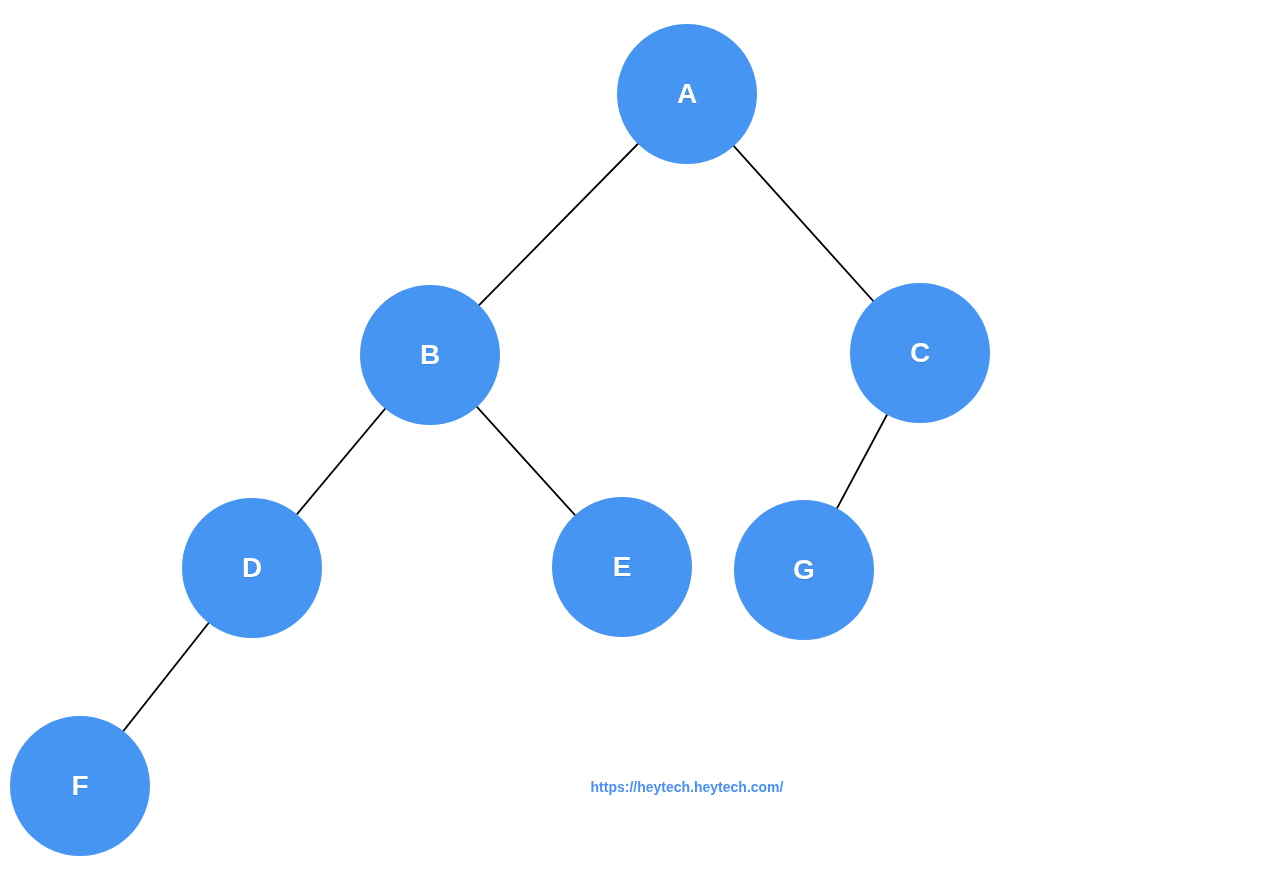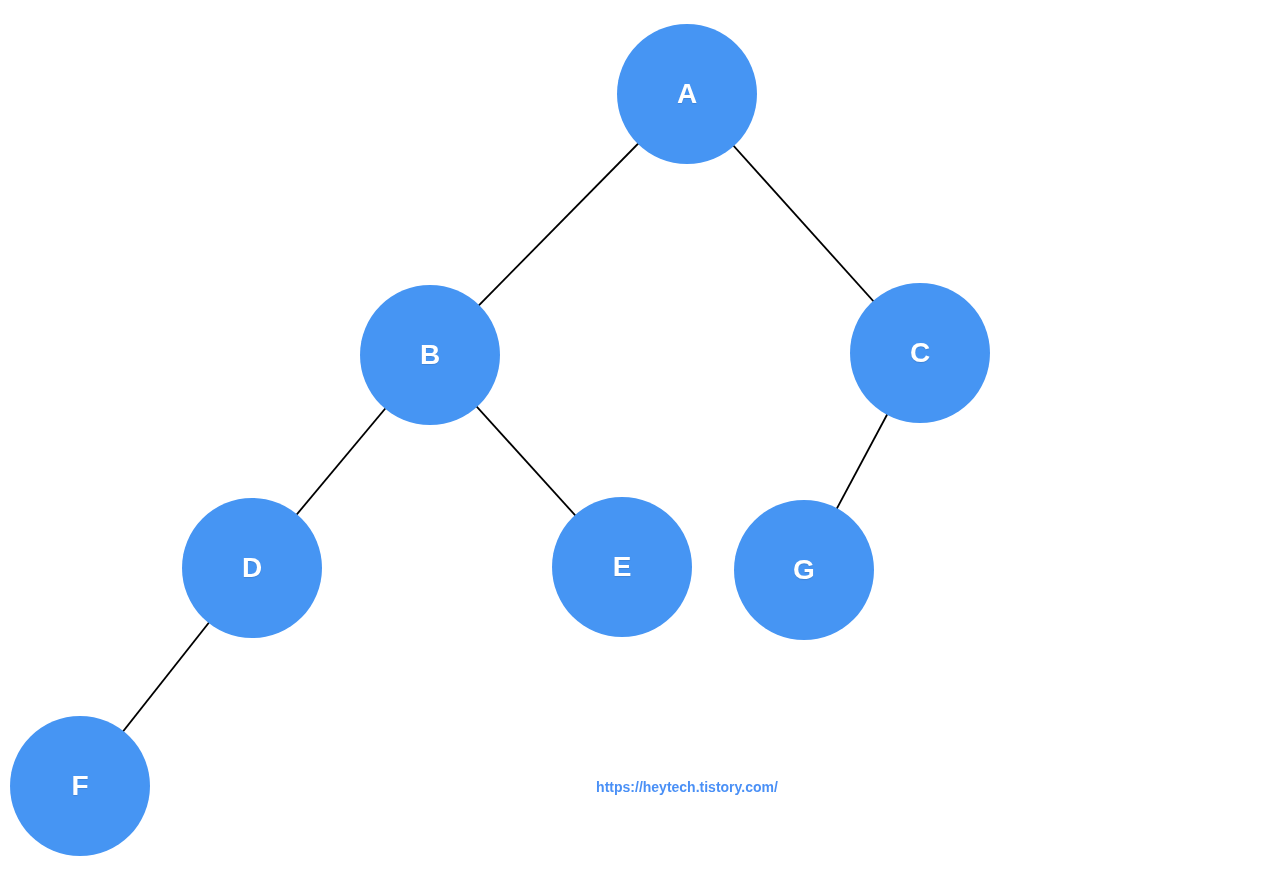--- a/index.html
+++ b/index.html
@@ -83,14 +83,14 @@
       <div class="node" style="left: 552px; top: 497px; width: 140px; height: 140px; background: rgb(70, 149, 243);">
         <span style="color: rgb(255, 255, 255);">E</span>
       </div>
       <div class="node" style="left: 734px; top: 500px; width: 140px; height: 140px; background: rgb(70, 149, 243);">
         <span style="color: rgb(255, 255, 255);">G</span>
       </div>
       <div class="node" style="left: 10px; top: 716px; width: 140px; height: 140px; background: rgb(70, 149, 243);">
         <span style="color: rgb(255, 255, 255);">F</span>
       </div>
     </div>
-  <div class="footer-url" style="color: rgb(74, 144, 246);">https://heytech.tistory.com/</div>
+  <div class="footer-url" style="color: rgb(74, 144, 246);">https://heytech.heytech.com/</div>
 </div>
 
 </body></html>

